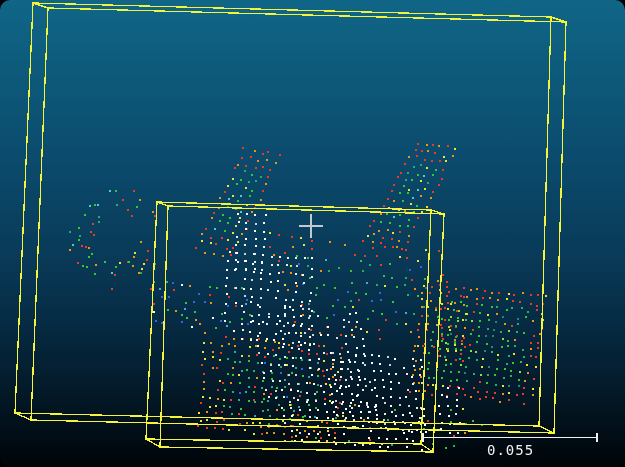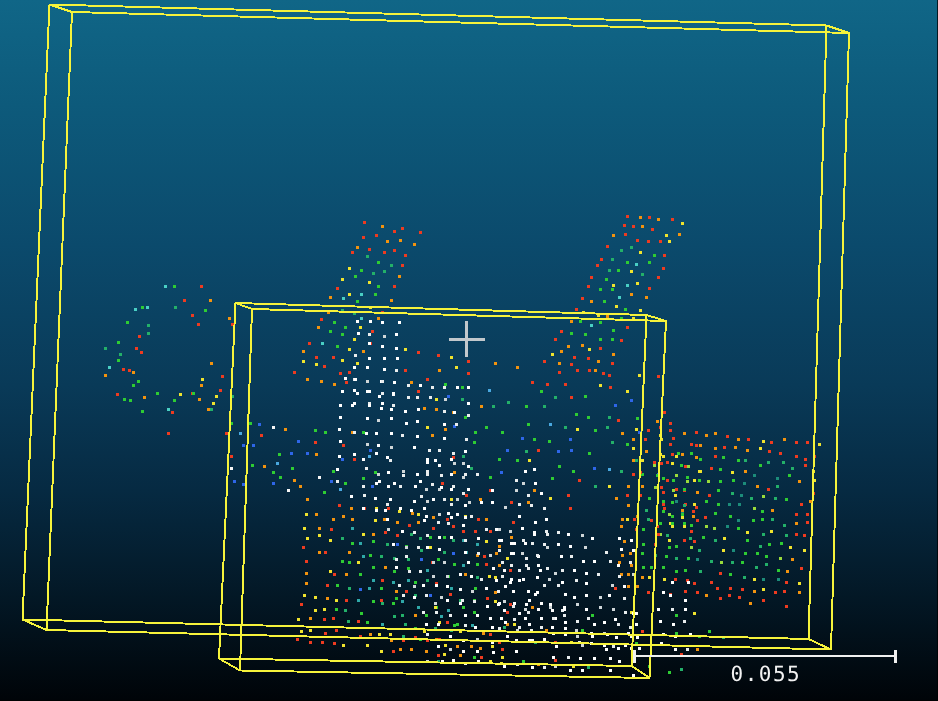--- a/index.html
+++ b/index.html
@@ -9,21 +9,21 @@
   }
   #scene-svg{position:absolute;left:0;top:0;}
   #measure-label{
     position:absolute;left:487px;top:442px;
     color:#f2f2f2;font-size:14px;letter-spacing:1px;white-space:pre;
   }
 </style>
 </head>
 <body>
 
-<div id="viewport" style="background: linear-gradient(rgb(16, 102, 135) 0%, rgb(13, 90, 123) 15%, rgb(11, 74, 108) 35%, rgb(9, 58, 88) 55%, rgb(6, 42, 66) 70%, rgb(3, 24, 38) 85%, rgb(0, 4, 8) 100%);">
+<div id="viewport" style="background: linear-gradient(rgb(16, 102, 135) 0%, rgb(13, 90, 123) 15%, rgb(11, 74, 108) 35%, rgb(9, 58, 88) 55%, rgb(6, 42, 66) 70%, rgb(3, 24, 38) 85%, rgb(0, 4, 8) 100%); border-radius: 10px;">
   <svg id="scene-svg" width="625" height="467" shape-rendering="crispEdges">
     <g id="points-layer">
         <rect x="79" y="235" width="2" height="2" fill="#23b069"></rect>
         <rect x="90" y="231" width="2" height="2" fill="#ee3b20"></rect>
         <rect x="72" y="244" width="2" height="2" fill="#49cfc4"></rect>
         <rect x="127" y="261" width="2" height="2" fill="#ee3b20"></rect>
         <rect x="92" y="223" width="2" height="2" fill="#ee3b20"></rect>
         <rect x="139" y="199" width="2" height="2" fill="#f2930f"></rect>
         <rect x="115" y="266" width="2" height="2" fill="#2ecc33"></rect>
         <rect x="138" y="272" width="2" height="2" fill="#f2930f"></rect>

